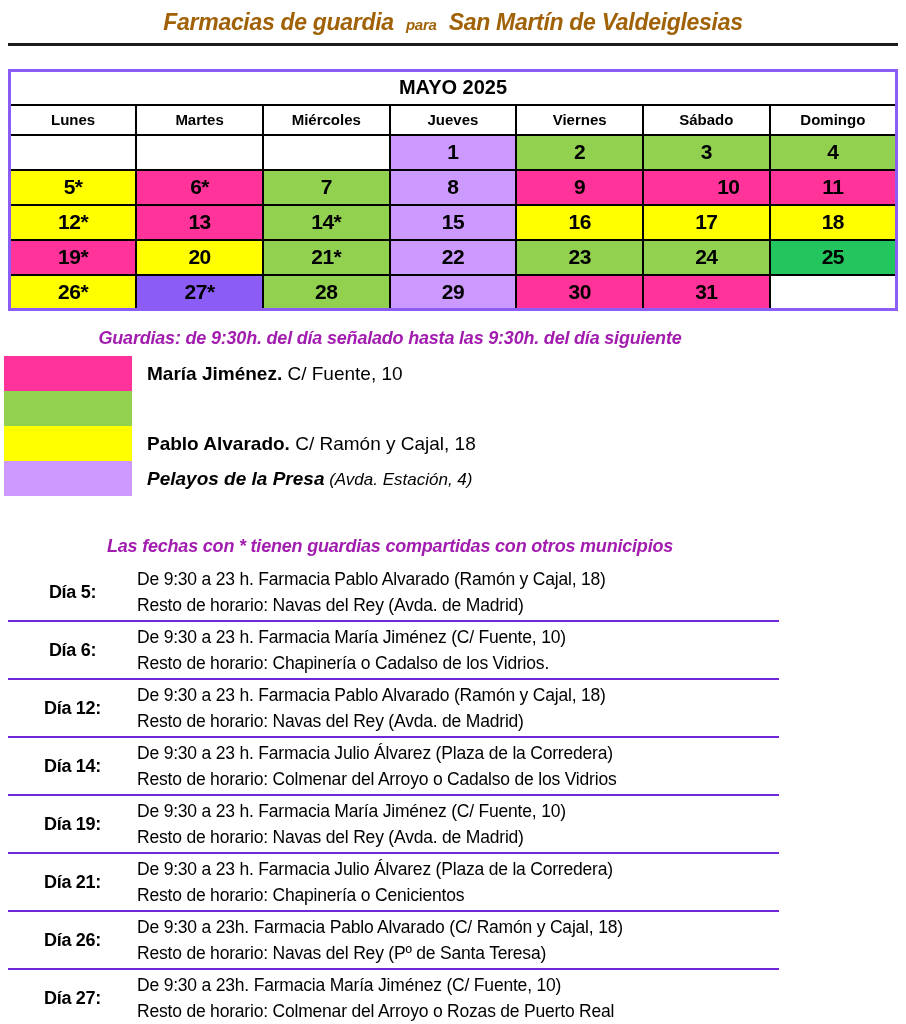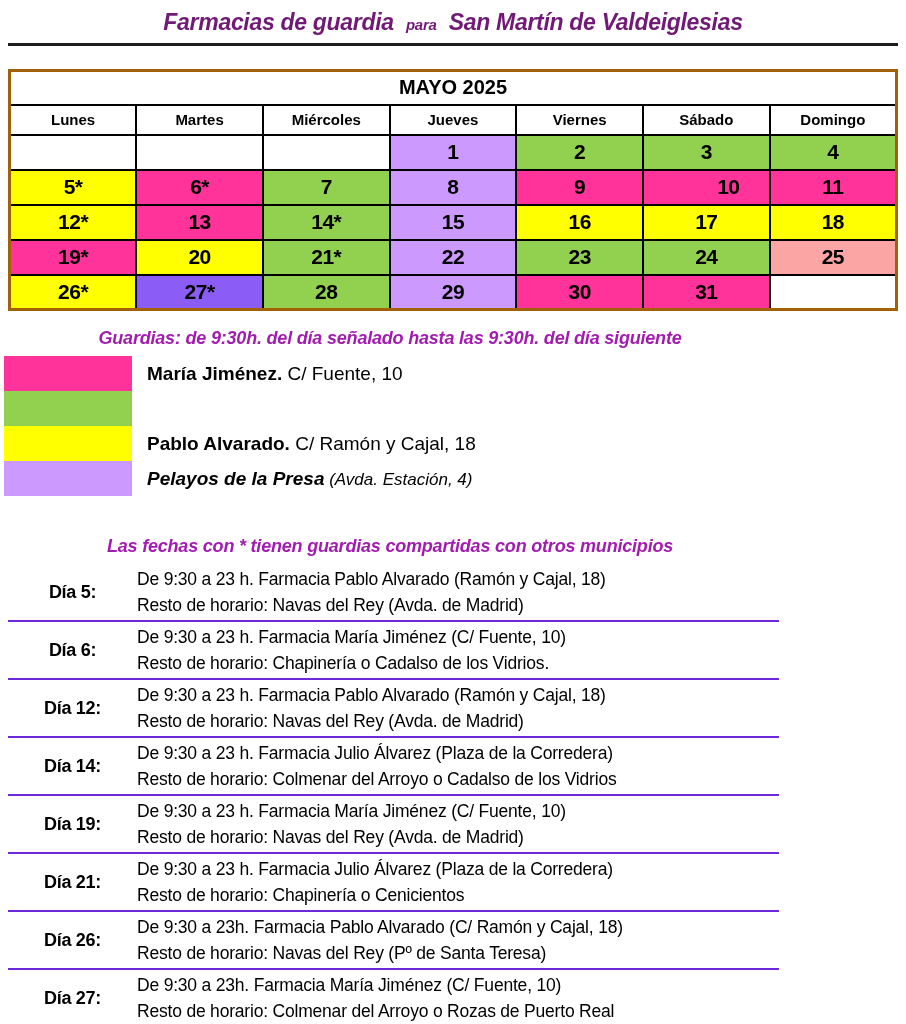--- a/index.html
+++ b/index.html
@@ -1,26 +1,26 @@
 <!DOCTYPE html>
 <html><head>
 <meta charset="utf-8">
 <style>
   * { margin:0; padding:0; box-sizing:border-box; }
   html,body { width:906px; background:#ffffff; font-family:"Liberation Sans", sans-serif; color:#000; }
   body { height:1024px; overflow:hidden; }
 
   
-  .page-title { text-align:center; color:#701a75; font-style:italic; margin-top:9px; letter-spacing:-0.3px; }
+  .page-title { text-align:center; color:#a16207; font-style:italic; margin-top:9px; letter-spacing:-0.3px; }
   .title-main { font-size:23px; font-weight:bold; }
   .title-connector { font-size:15px; font-weight:bold; margin:0 8px; }
   .title-rule { border:none; border-top:3px solid #1c1c1c; margin:7px 8px 0 8px; }
 
   
-  table.calendar { border-collapse:collapse; table-layout:fixed; width:890px; margin:23px 16px 0 8px; border:3px solid #a16207; }
+  table.calendar { border-collapse:collapse; table-layout:fixed; width:890px; margin:23px 16px 0 8px; border:3px solid #8b5cf6; }
   table.calendar td, table.calendar th { border:2px solid #000; text-align:center; vertical-align:middle; }
   .cal-title { height:34px; font-size:20px; font-weight:bold; letter-spacing:0; }
   .cal-dayname { height:30px; font-size:15px; font-weight:bold; background:#fff; }
   .cal-cell { height:35px; font-size:21px; font-weight:bold; background:#fff; letter-spacing:-0.5px; }
 
   
   .note { width:780px; text-align:center; color:#a21caf; font-style:italic; font-weight:bold; font-size:18px; letter-spacing:-0.2px; }
   .note-guardias { margin-top:17px; }
   .note-shared { margin-top:40px; }
 
@@ -91,21 +91,21 @@
       <td class="cal-cell" style="background-color: rgb(255, 255, 0);">17</td>
       <td class="cal-cell" style="background-color: rgb(255, 255, 0);">18</td>
     </tr>
     <tr>
       <td class="cal-cell" style="background-color: rgb(255, 51, 153);">19*</td>
       <td class="cal-cell" style="background-color: rgb(255, 255, 0);">20</td>
       <td class="cal-cell" style="background-color: rgb(146, 208, 80);">21*</td>
       <td class="cal-cell" style="background-color: rgb(204, 153, 255);">22</td>
       <td class="cal-cell" style="background-color: rgb(146, 208, 80);">23</td>
       <td class="cal-cell" style="background-color: rgb(146, 208, 80);">24</td>
-      <td class="cal-cell" style="background-color: #fca5a5;">25</td>
+      <td class="cal-cell" style="background-color: #22c55e;">25</td>
     </tr>
     <tr>
       <td class="cal-cell" style="background-color: rgb(255, 255, 0);">26*</td>
       <td class="cal-cell" style="background-color: #8b5cf6;">27*</td>
       <td class="cal-cell" style="background-color: rgb(146, 208, 80);">28</td>
       <td class="cal-cell" style="background-color: rgb(204, 153, 255);">29</td>
       <td class="cal-cell" style="background-color: rgb(255, 51, 153);">30</td>
       <td class="cal-cell" style="background-color: rgb(255, 51, 153);">31</td>
       <td class="cal-cell" style="background-color: rgb(255, 255, 255);"></td>
     </tr>

